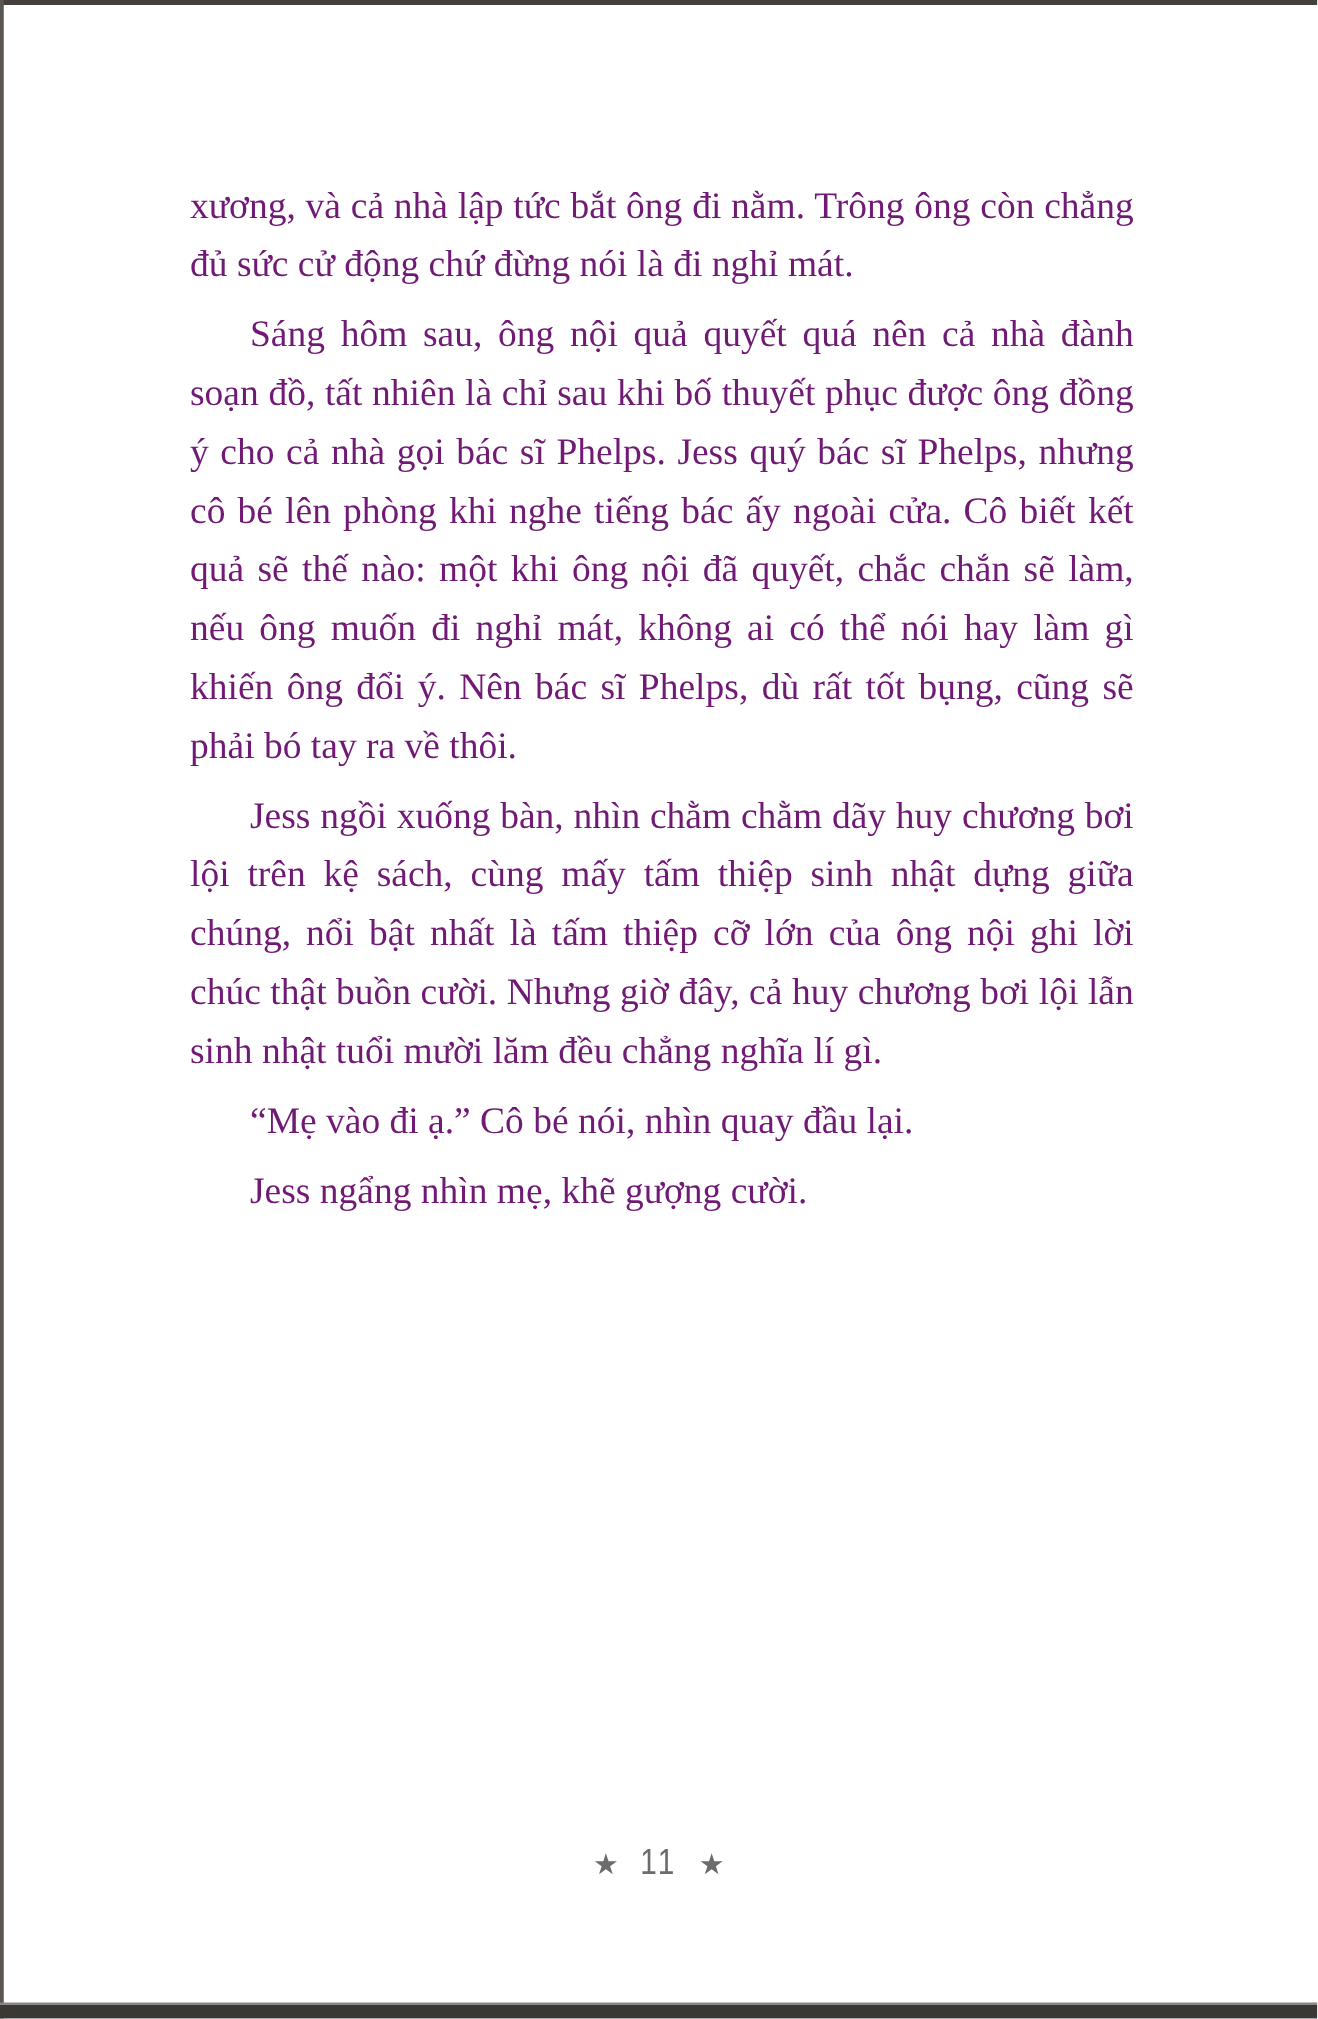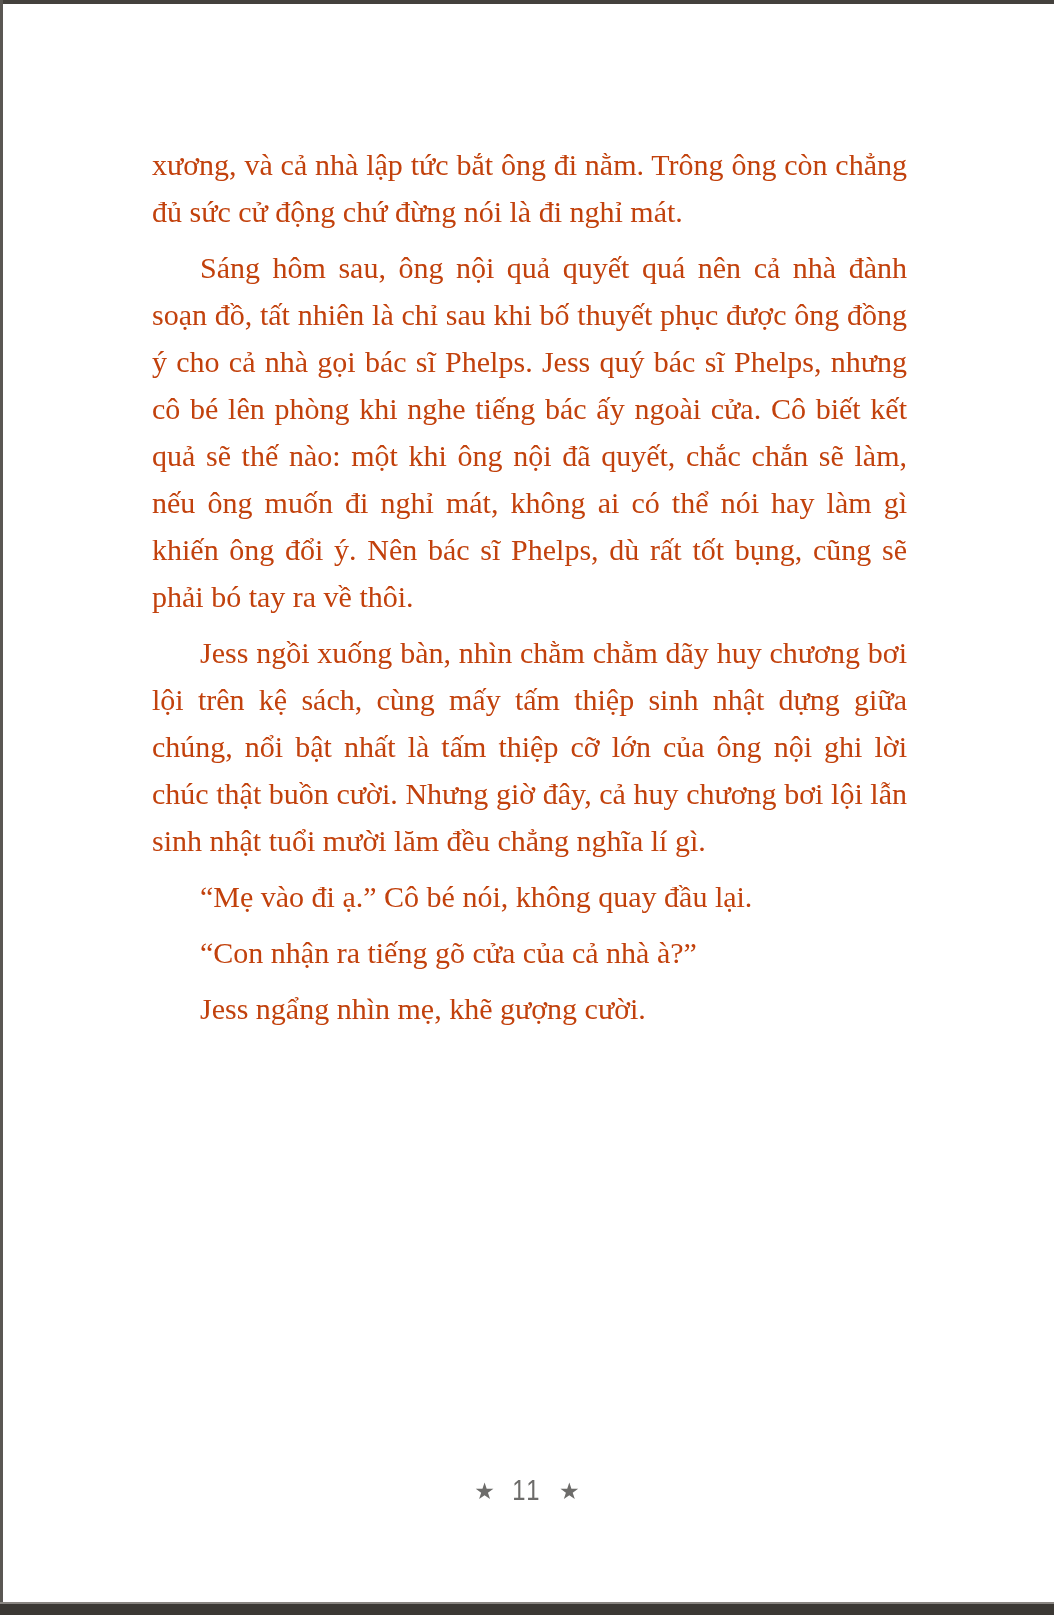--- a/index.html
+++ b/index.html
@@ -38,21 +38,21 @@
     position: absolute;
     bottom: 11px; left: 0;
     width: 100%; height: 2px;
     background: #8a8682;
   }
   .text-block {
     position: absolute;
     left: 152px;
     top: 141px;
     width: 755px;
-    color: #c2410c;
+    color: #701a75;
     font-size: 30px;
     line-height: 47px;
     text-align: justify;
     text-justify: inter-word;
   }
   .text-block p {
     margin: 0 0 9px 0;
   }
   .text-block p.indent {
     text-indent: 48px;
@@ -89,22 +89,21 @@
 <div class="page">
   <div class="edge-top"></div>
   <div class="edge-left"></div>
   <div class="edge-bottom-hairline"></div>
   <div class="edge-bottom"></div>
 
   <div class="text-block">
     <p>xương, và cả nhà lập tức bắt ông đi nằm. Trông ông còn chẳng đủ sức cử động chứ đừng nói là đi nghỉ mát.</p>
     <p class="indent">Sáng hôm sau, ông nội quả quyết quá nên cả nhà đành soạn đồ, tất nhiên là chỉ sau khi bố thuyết phục được ông đồng ý cho cả nhà gọi bác sĩ Phelps. Jess quý bác sĩ Phelps, nhưng cô bé lên phòng khi nghe tiếng bác ấy ngoài cửa. Cô biết kết quả sẽ thế nào: một khi ông nội đã quyết, chắc chắn sẽ làm, nếu ông muốn đi nghỉ mát, không ai có thể nói hay làm gì khiến ông đổi ý. Nên bác sĩ Phelps, dù rất tốt bụng, cũng sẽ phải bó tay ra về thôi.</p>
     <p class="indent">Jess ngồi xuống bàn, nhìn chằm chằm dãy huy chương bơi lội trên kệ sách, cùng mấy tấm thiệp sinh nhật dựng giữa chúng, nổi bật nhất là tấm thiệp cỡ lớn của ông nội ghi lời chúc thật buồn cười. Nhưng giờ đây, cả huy chương bơi lội lẫn sinh nhật tuổi mười lăm đều chẳng nghĩa lí gì.</p>
-    <p class="indent">“Mẹ vào đi ạ.” Cô bé nói, không quay đầu lại.</p>
-    <p class="indent">“Con nhận ra tiếng gõ cửa của cả nhà à?”</p>
+    <p class="indent">“Mẹ vào đi ạ.” Cô bé nói, nhìn quay đầu lại.</p>
     <p class="indent">Jess ngẩng nhìn mẹ, khẽ gượng cười.</p>
   </div>
 
   <div class="footer">
     <span class="star">★</span>
     <span class="num">11</span>
     <span class="star">★</span>
   </div>
 </div>
 

